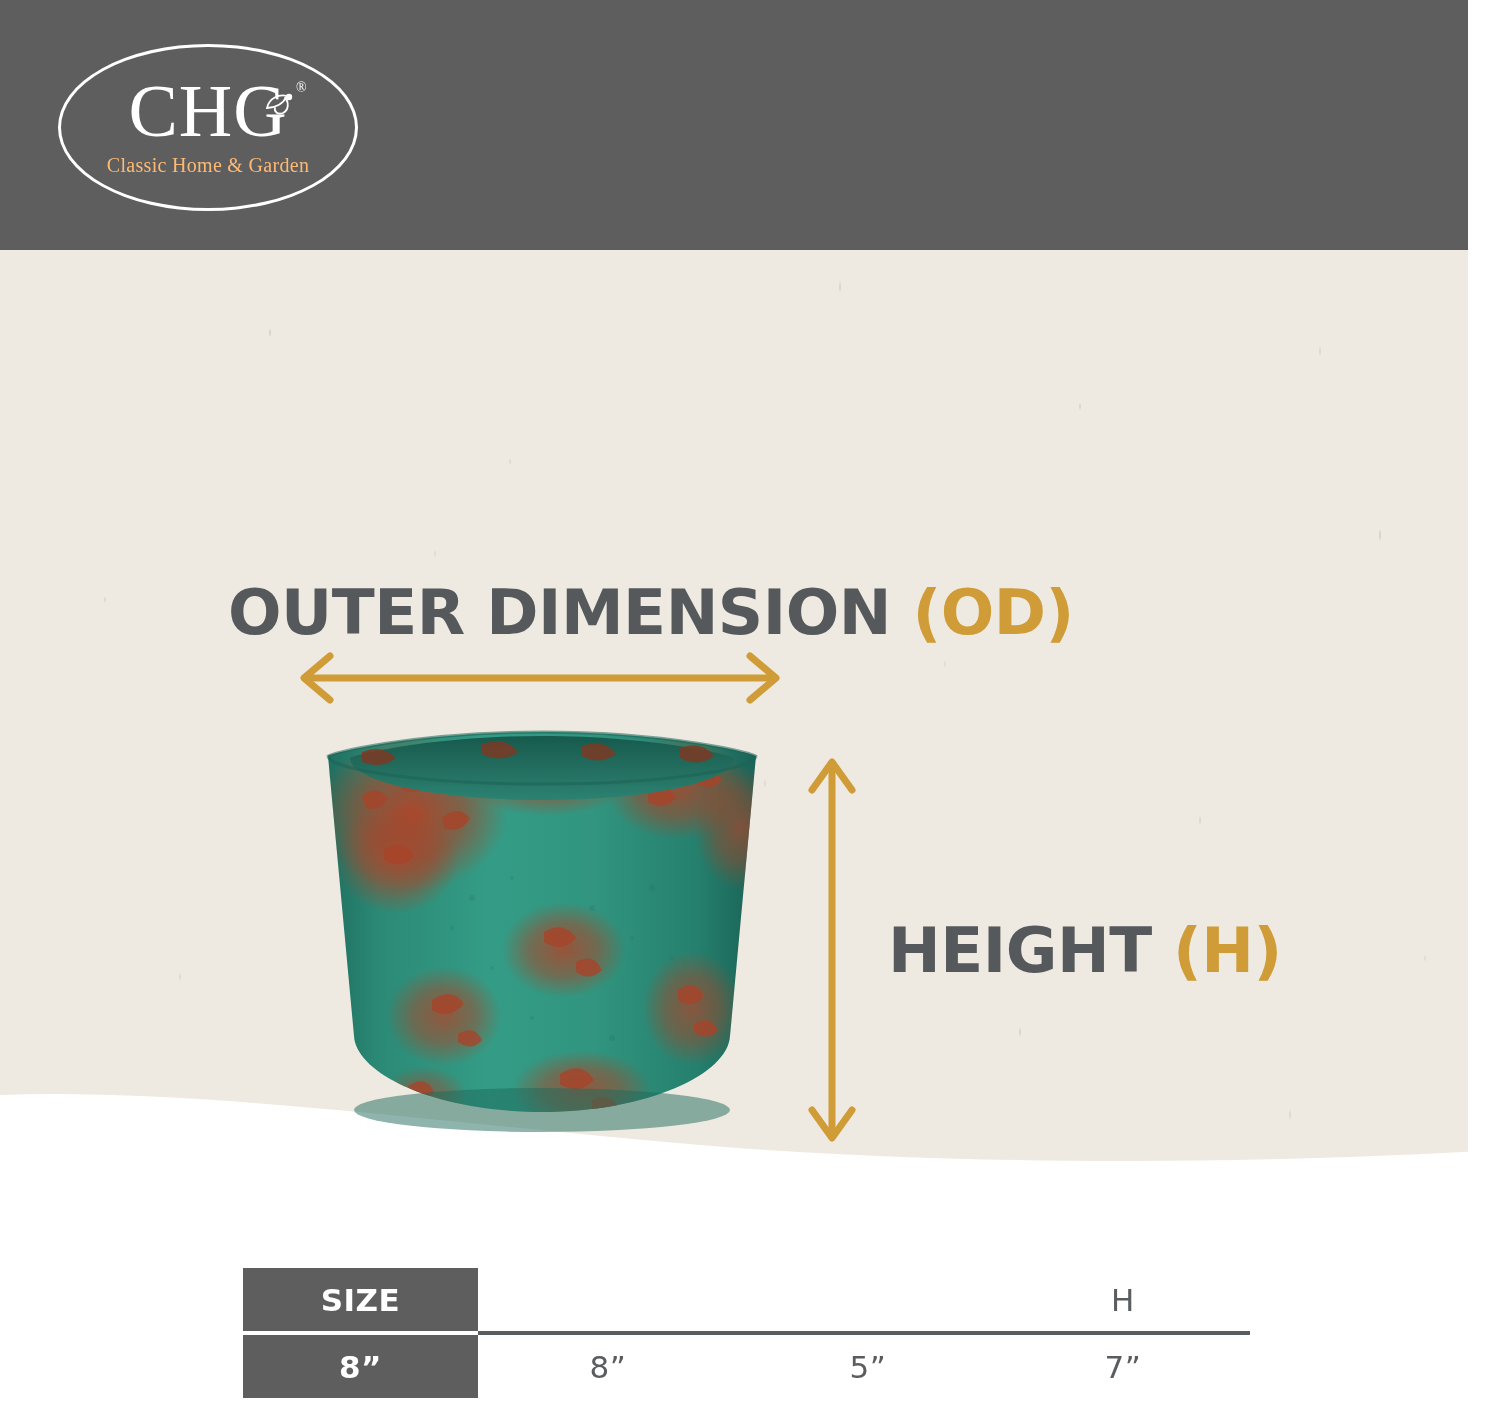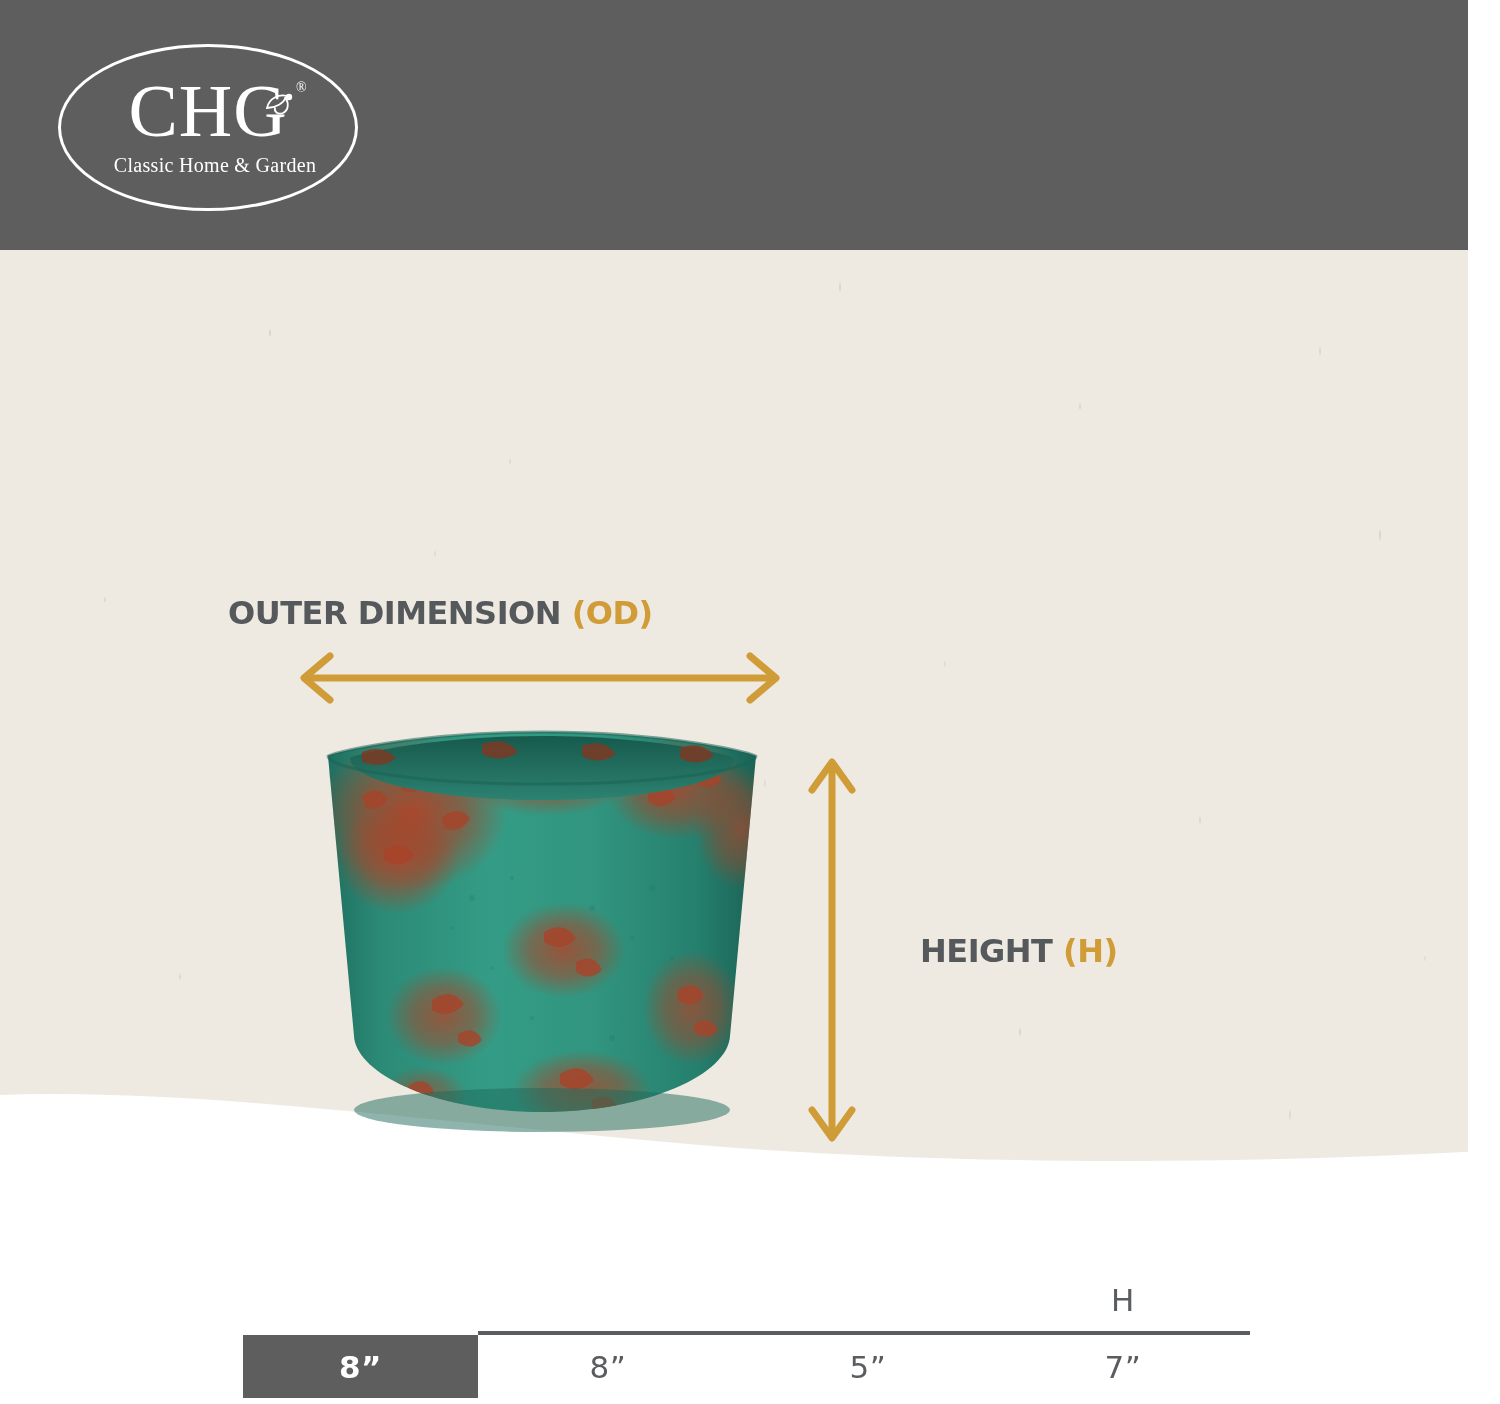--- a/index.html
+++ b/index.html
@@ -66,27 +66,27 @@
   }
   #logo-sprout {
     position: absolute;
     left: 205px;
     top: 46px;
     width: 34px;
     height: 34px;
   }
   #logo-tagline {
     position: absolute;
-    left: 7px;
+    left: 0;
     top: 110px;
     width: 300px;
     text-align: center;
     font-family: "Liberation Serif", "DejaVu Serif", serif;
     font-size: 20px;
-    color: #ffffff;
+    color: #fdba74;
     letter-spacing: 0.3px;
   }
   #header-title {
     position: absolute;
     right: 66px;
     top: 86px;
     font-family: "Liberation Serif", "DejaVu Serif", serif;
     font-size: 62px;
     line-height: 70px;
     color: #ffffff;
@@ -136,31 +136,31 @@
       radial-gradient(ellipse 2px 9px at 86% 94%, rgba(120,114,108,0.4) 0%, rgba(120,114,108,0) 70%),
       radial-gradient(ellipse 1.5px 6px at 29% 33%, rgba(128,123,115,0.4) 0%, rgba(128,123,115,0) 70%),
       radial-gradient(ellipse 2px 7px at 51% 58%, rgba(124,119,112,0.35) 0%, rgba(124,119,112,0) 70%);
   }
 
   
   .dim-label {
     position: absolute;
     font-family: "DejaVu Sans", "Liberation Sans", sans-serif;
     font-weight: bold;
-    font-size: 32px;
+    font-size: 63px;
     line-height: 52px;
     color: #56595c;
     letter-spacing: -0.5px;
     white-space: nowrap;
   }
   .dim-code {
     color: #cf9c37;
   }
   #label-od { left: 228px; top: 337px; }
-  #label-h  { left: 920px; top: 675px; }
+  #label-h  { left: 888px; top: 675px; }
 
   
   .arrow-svg { position: absolute; }
   #arrow-od { left: 290px; top: 400px; }
   #arrow-h  { left: 805px; top: 500px; }
 
   
   #pot-wrap {
     position: absolute;
     left: 292px;
@@ -366,20 +366,23 @@
       </g>
     </svg>
 
     <div class="dim-label" id="label-h"><span>HEIGHT</span> <span class="dim-code">(H)</span></div>
 
   </div>
 
   <div id="spec-table">
 
     <div class="tbl-row" id="tbl-header-row">
+      <div class="size-cell">
+        <span>SIZE</span>
+      </div>
       <div class="val-cell col-h">H</div>
     </div>
 
     <div id="tbl-divider"></div>
 
     <div class="tbl-row" id="tbl-data-row">
       <div class="size-cell">
         <span>8”</span>
       </div>
       <div class="val-cell col-od">8”</div>

